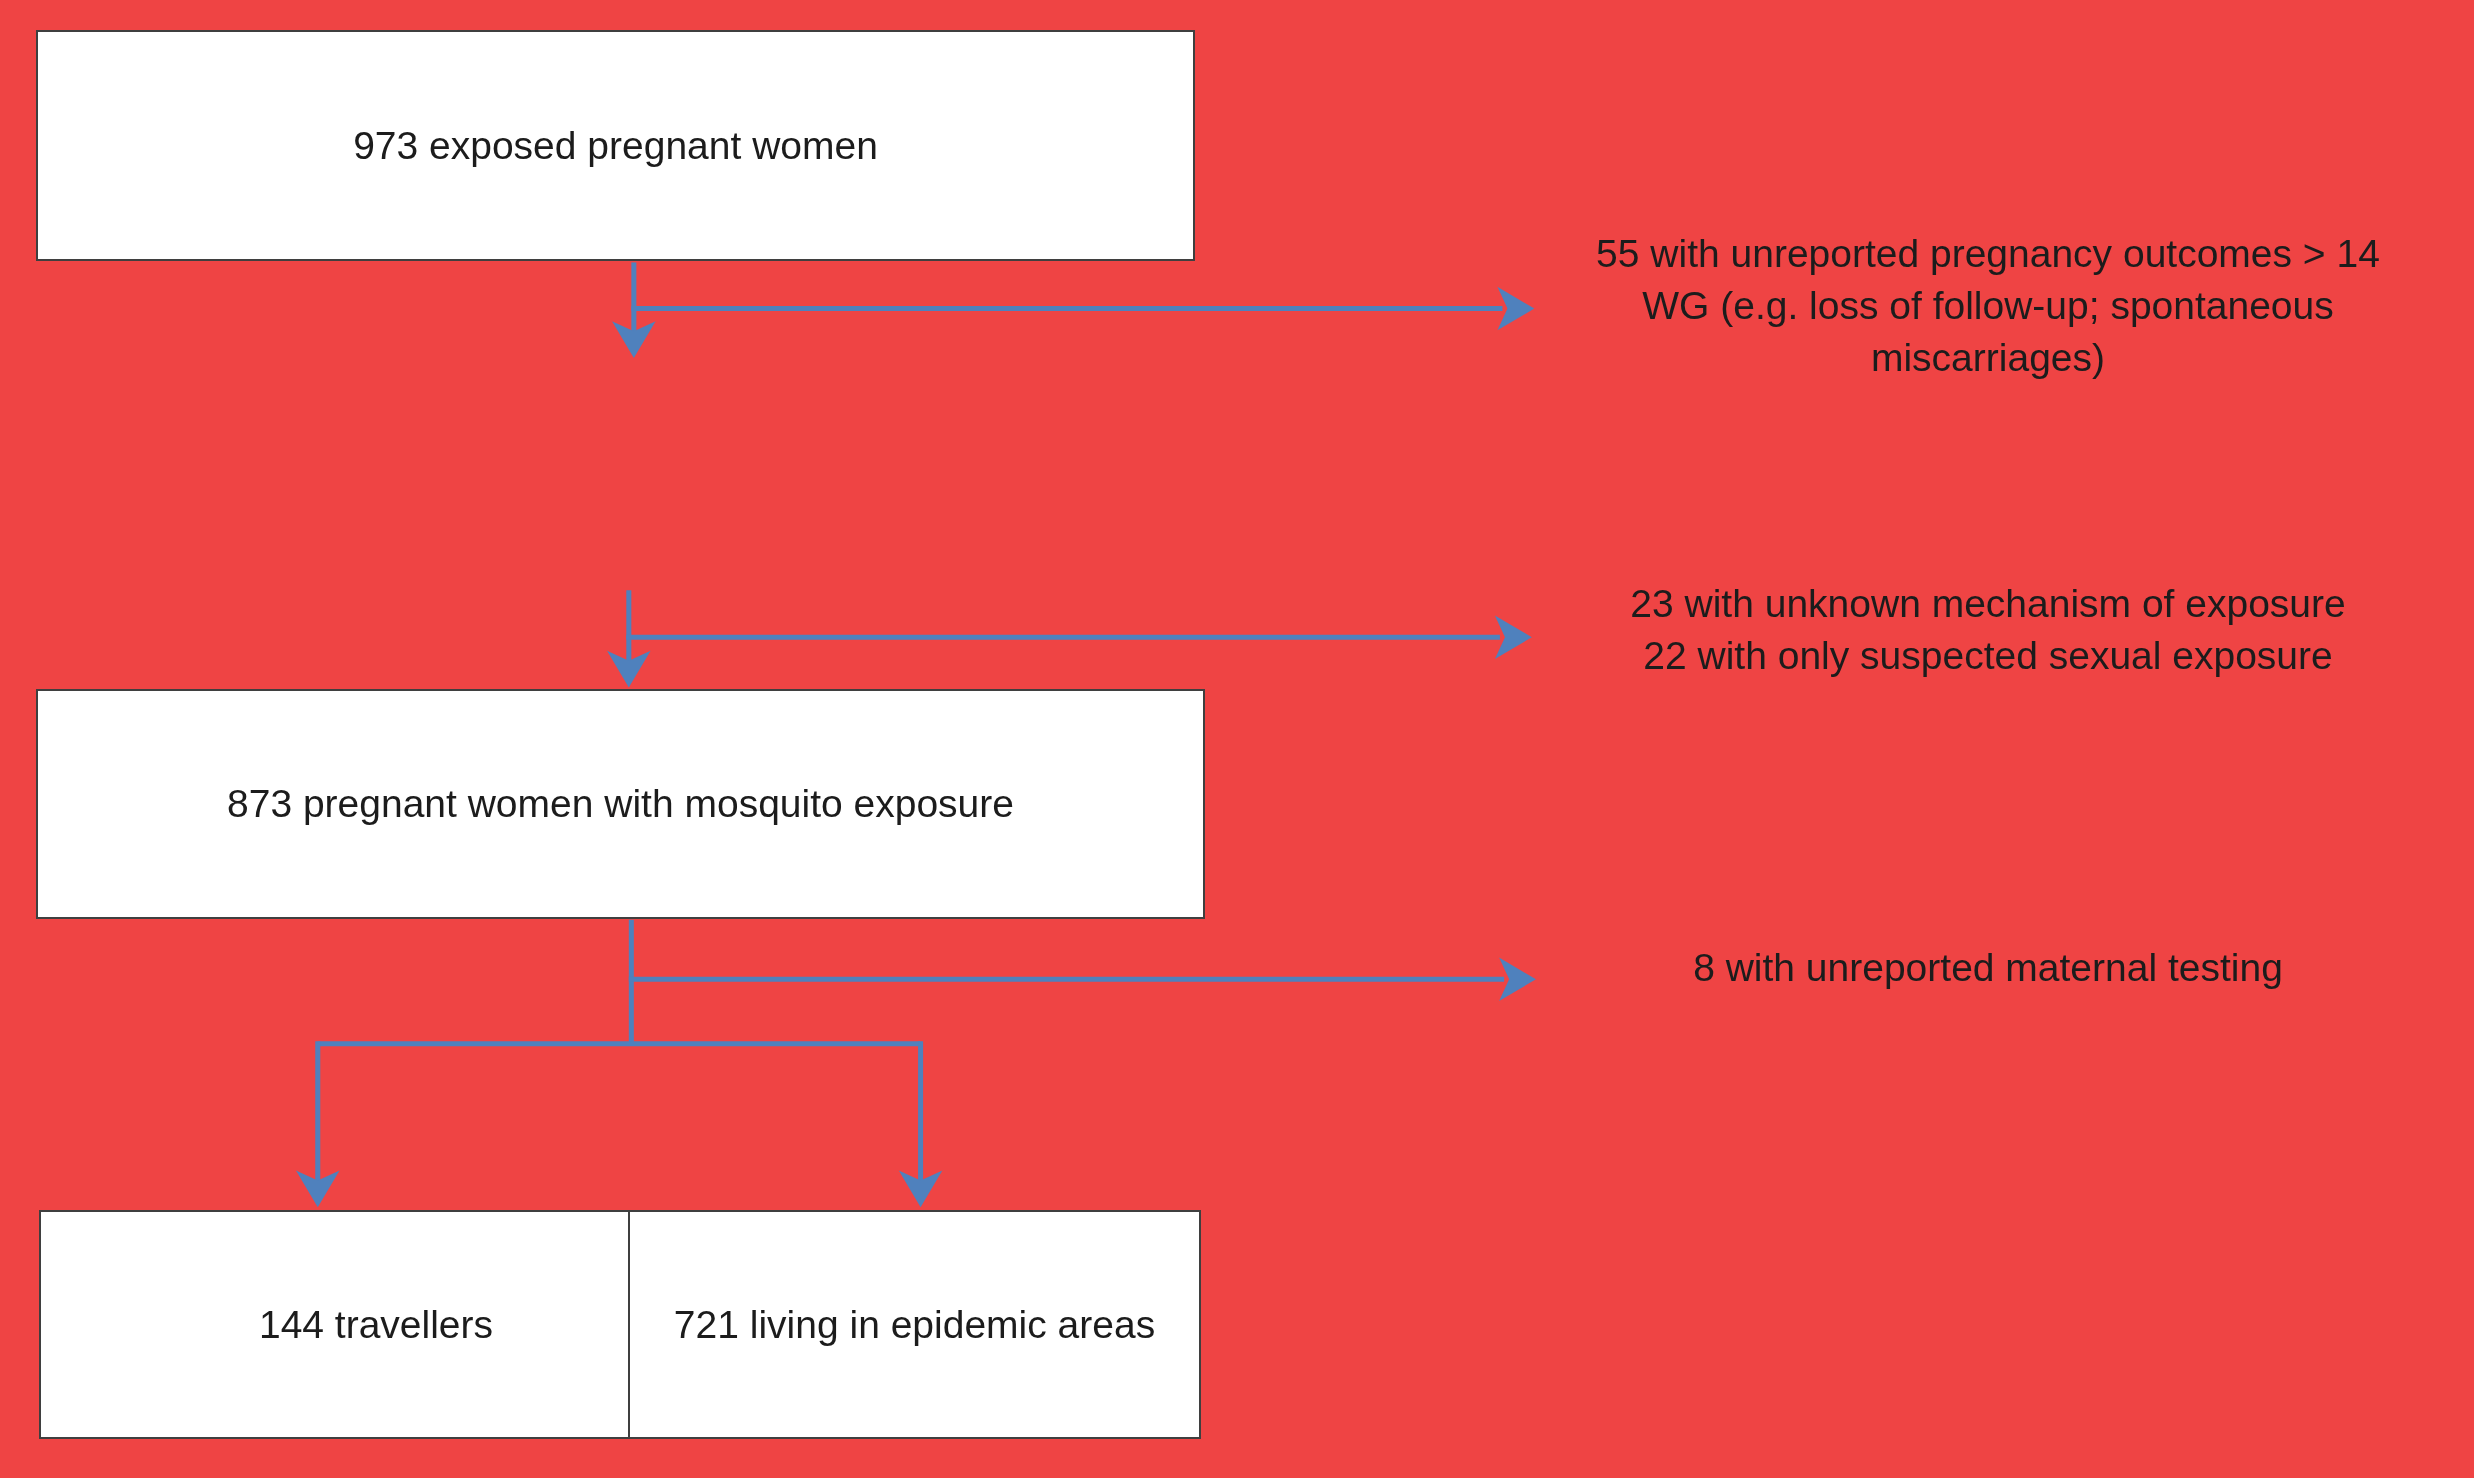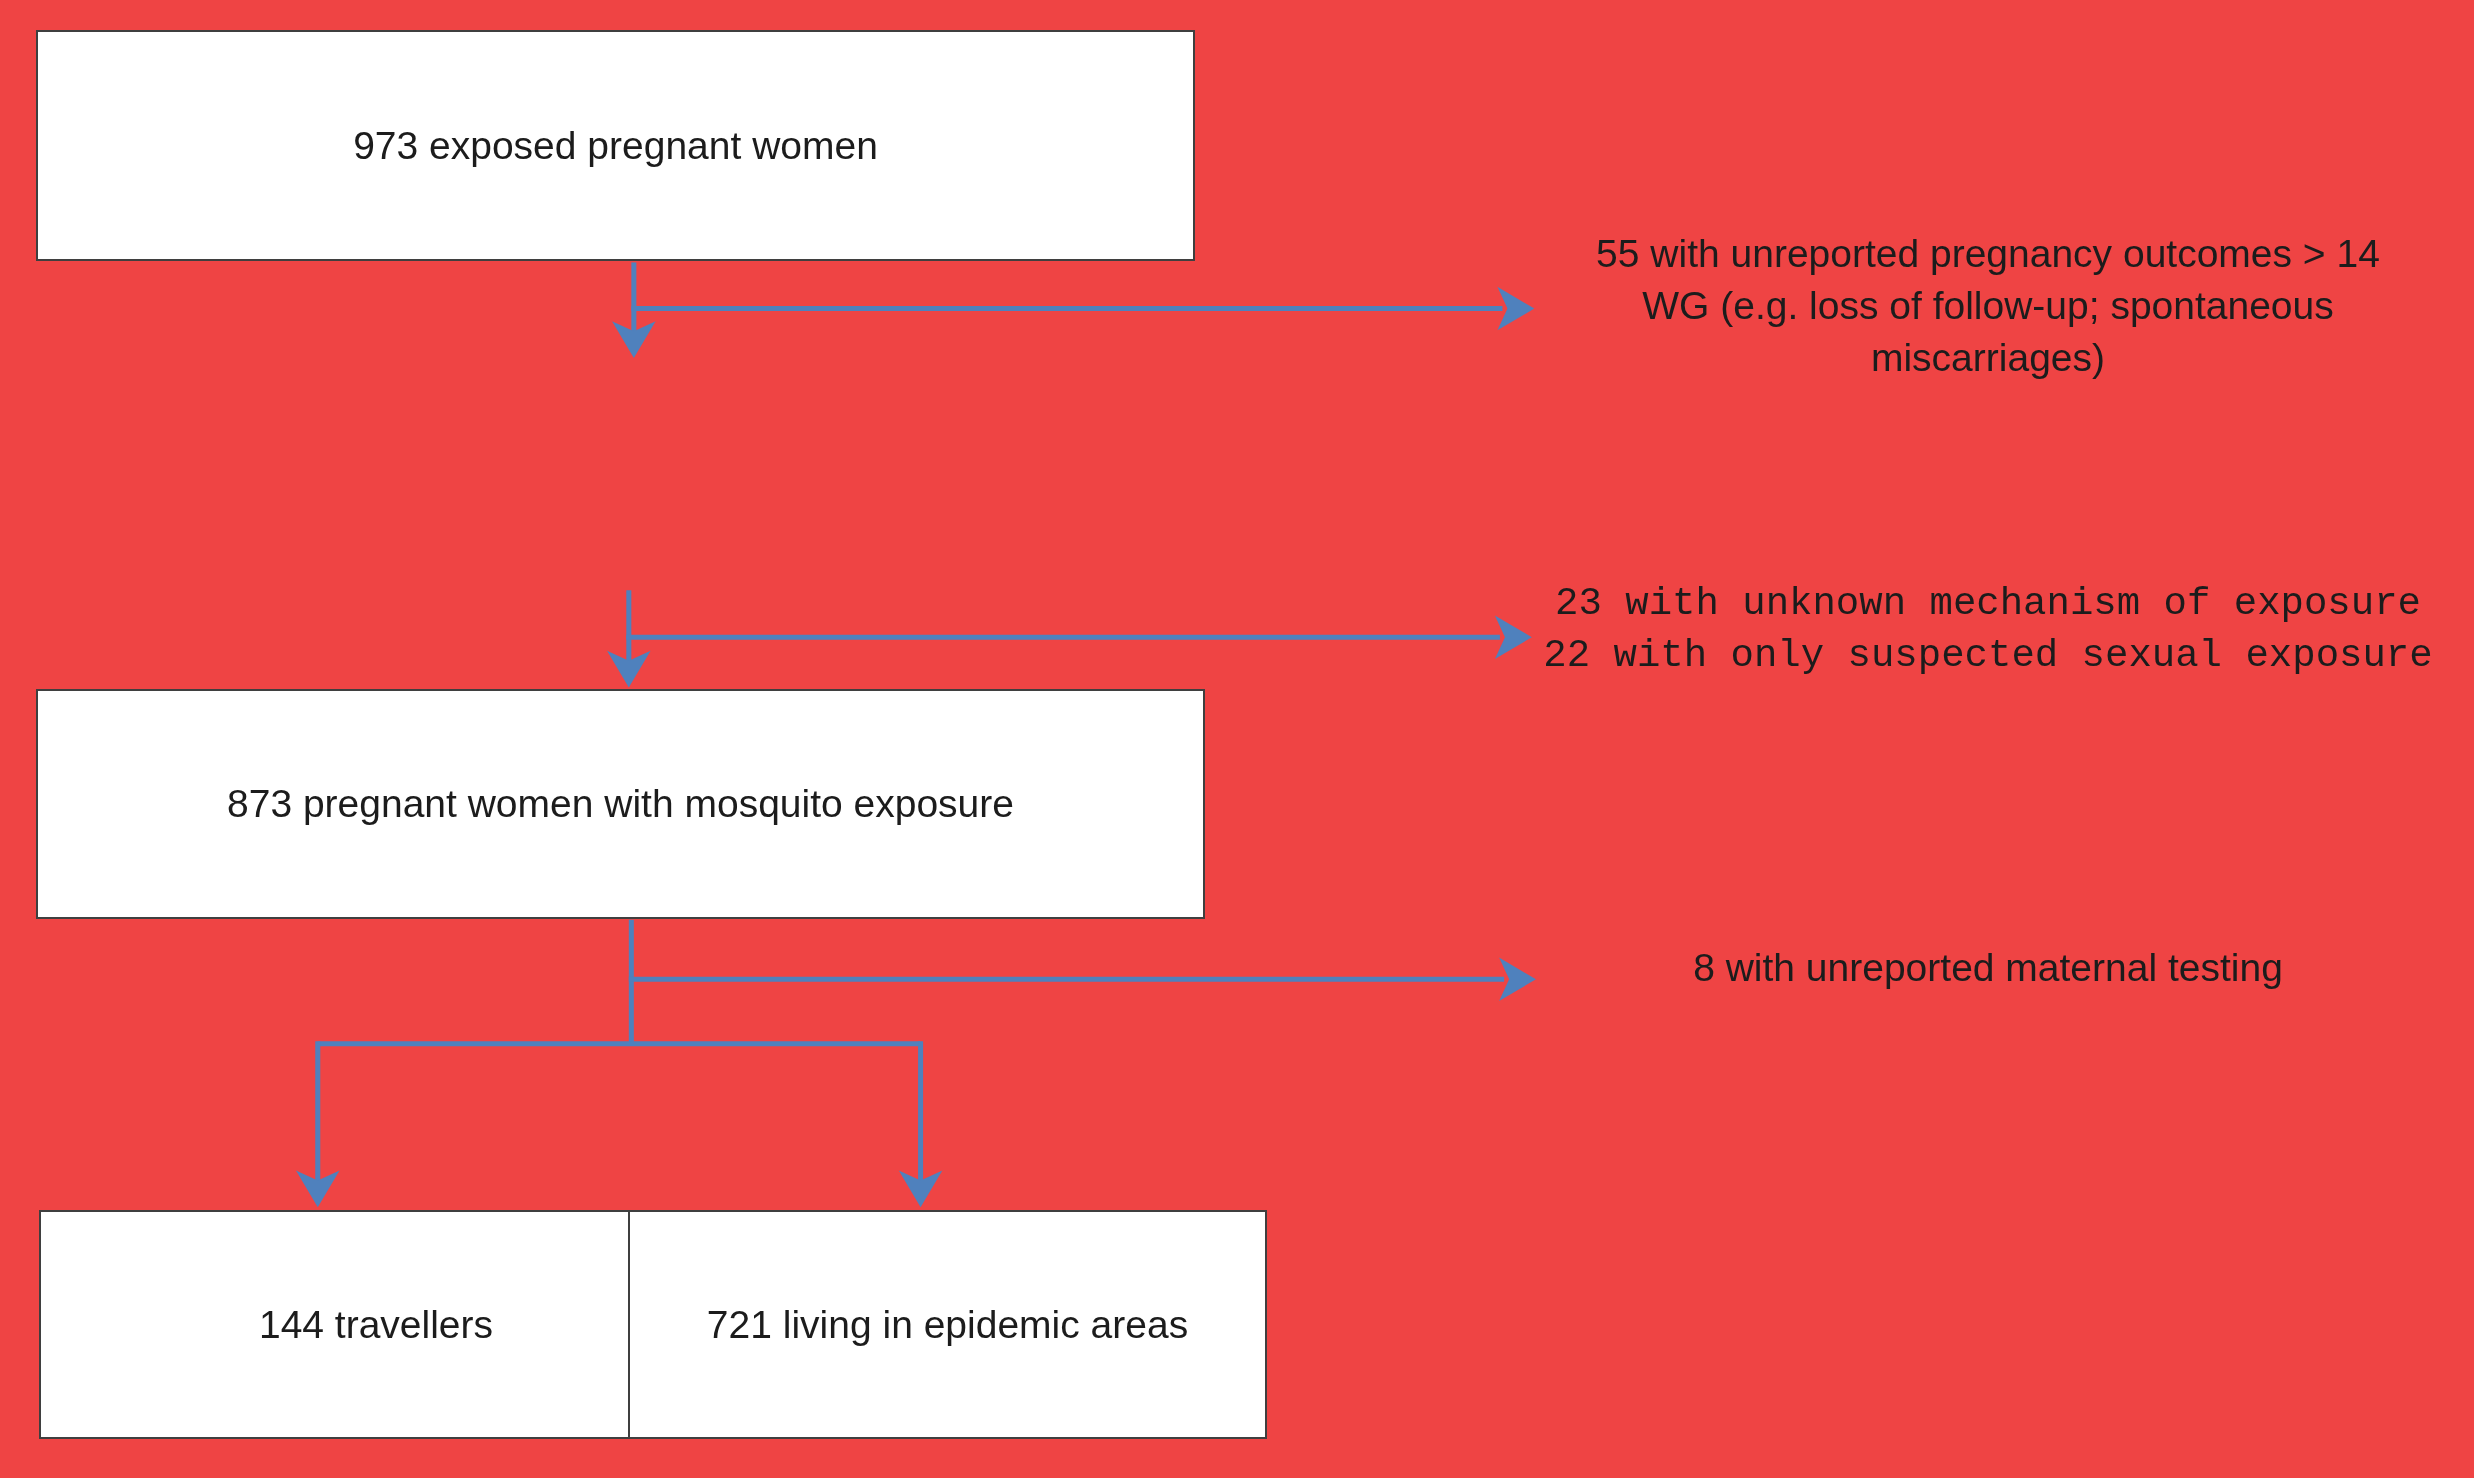--- a/index.html
+++ b/index.html
@@ -38,33 +38,33 @@
     z-index: 2;
   }
   .flow-box .box-label {
     display: block;
     padding: 0 5px;
   }
   #box-973      { left: 36px;  top: 30px;   width: 1159px; height: 231px; }
   #box-918      { left: 36px;  top: 360px;  width: 1159px; height: 229px; }
   #box-873      { left: 36px;  top: 689px;  width: 1169px; height: 230px; }
   #box-trav     { left: 39px;  top: 1210px; width: 674px;  height: 229px; }
-  #box-epidemic { left: 628px; top: 1210px; width: 639px;  height: 229px; font-size: 39px; }
+  #box-epidemic { left: 628px; top: 1210px; width: 573px;  height: 229px; font-size: 39px; }
   .side-note {
     position: absolute;
     left: 1512px;
     width: 952px;
     text-align: center;
     font-size: 39px;
     line-height: 52px;
     white-space: pre-line;
     z-index: 2;
   }
   #note-55    { top: 228px; }
-  #note-23-22 { top: 578px; font-family: Liberation Mono, monospace; }
+  #note-23-22 { top: 578px; }
   #note-8     { top: 942px; }
 </style>
 </head>
 <body>
 
 <div class="canvas">
 
   <svg class="arrow-layer" viewBox="0 0 2952 1764" xmlns="http://www.w3.org/2000/svg">
     <g stroke="#4f81bd" stroke-width="6" fill="none">
 

